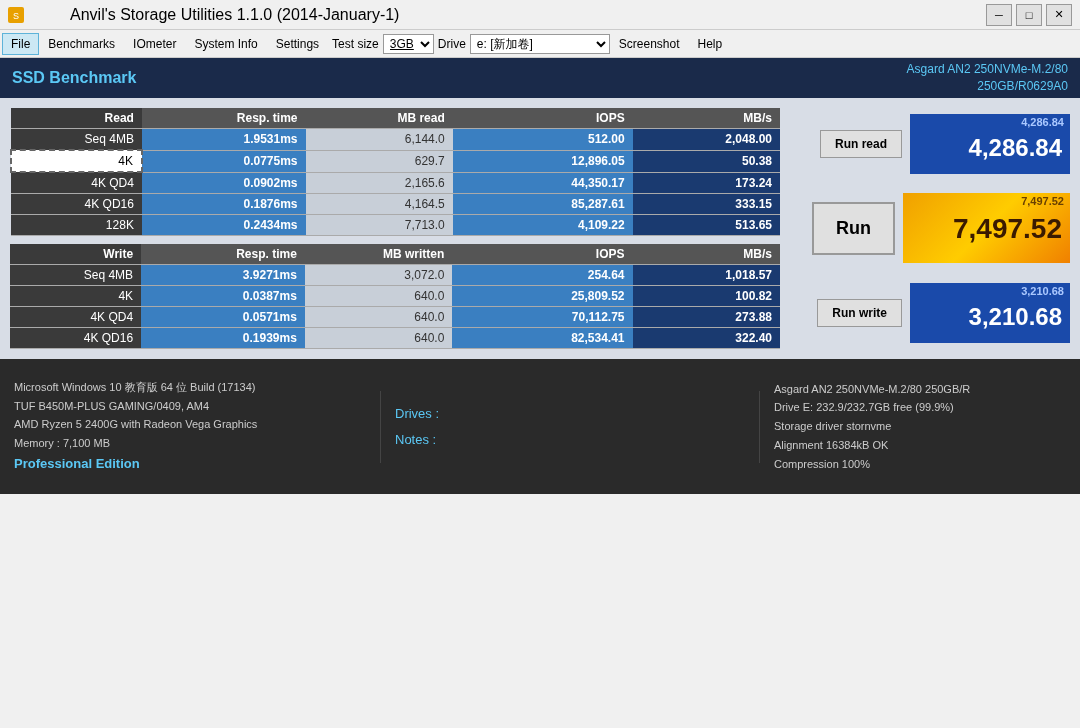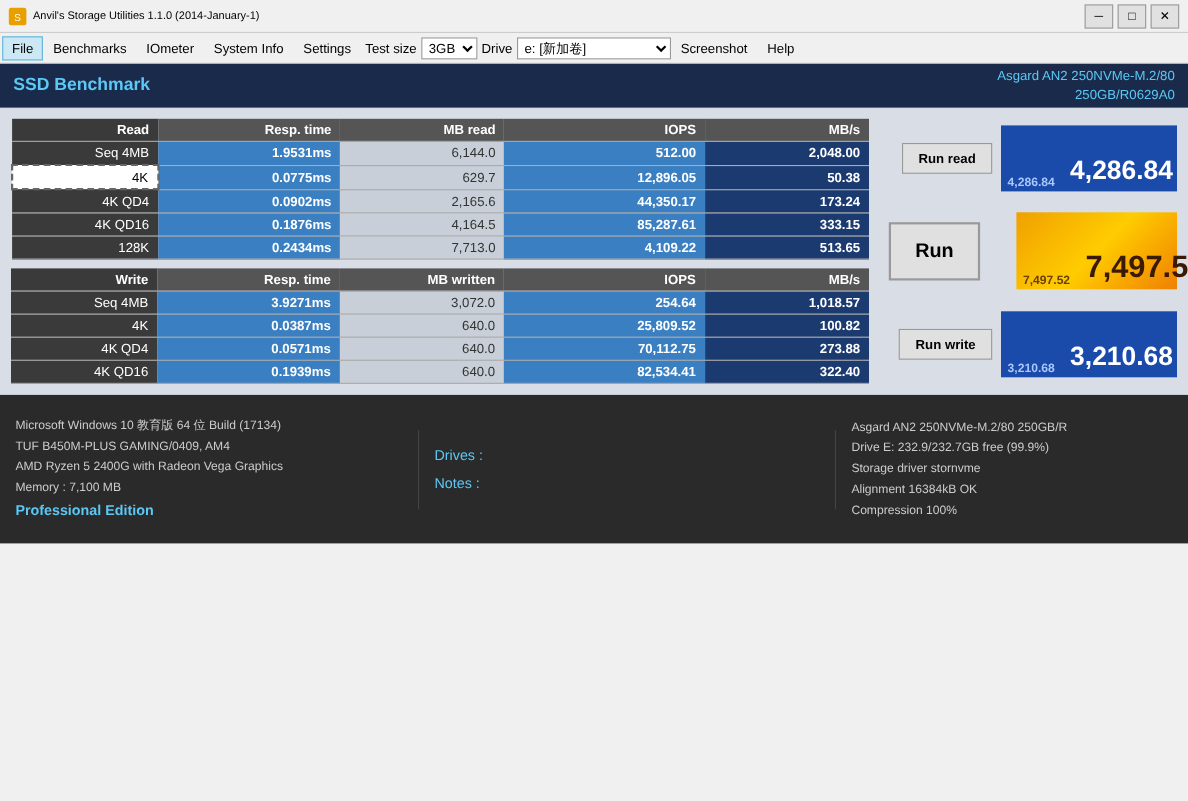--- a/index.html
+++ b/index.html
@@ -8,21 +8,21 @@
     
     .title-bar {
       background: #f0f0f0;
       height: 30px;
       display: flex;
       align-items: center;
       padding: 0 8px;
       border-bottom: 1px solid #ccc;
     }
     .title-bar-icon { width: 16px; height: 16px; background: #e8a000; border-radius: 2px; margin-right: 6px; display: flex; align-items: center; justify-content: center; }
-    .title-bar-text { flex: 1; font-size: 10px; color: #000; }
+    .title-bar-text { flex: 1; font-size: 16px; color: #000; margin-left: 40px; }
     .title-bar-controls { display: flex; gap: 4px; }
     .title-btn { width: 26px; height: 22px; background: #e1e1e1; border: 1px solid #999; display: flex; align-items: center; justify-content: center; cursor: pointer; font-size: 11px; }
 
     
     .menu-bar {
       background: #f0f0f0;
       height: 28px;
       display: flex;
       align-items: center;
       border-bottom: 1px solid #ccc;
@@ -32,21 +32,21 @@
       padding: 3px 8px;
       cursor: pointer;
       font-size: 12px;
       height: 22px;
       display: flex;
       align-items: center;
       border: 1px solid transparent;
     }
     .menu-item.active { background: #cce8f4; border-color: #5eb3d9; }
     .test-size-group { display: flex; align-items: center; gap: 4px; margin-left: 4px; }
-    .test-size-select { height: 20px; font-size: 12px; border: 1px solid #999; background: white; padding: 0 2px; }
+    .test-size-select { height: 20px; font-size: 12px; border: 1px solid #999; background: white; padding: 0 2px; text-decoration: underline; }
     .drive-group { display: flex; align-items: center; gap: 4px; margin-left: 4px; }
     .drive-select { height: 20px; font-size: 12px; border: 1px solid #999; background: white; padding: 0 2px; width: 140px; }
 
     
     .header-band {
       background: #1a2a4a;
       height: 40px;
       display: flex;
       align-items: center;
       justify-content: space-between;
@@ -54,20 +54,21 @@
     }
     .ssd-title { color: #5bc8f5; font-size: 16px; font-weight: bold; }
     .drive-info { color: #5bc8f5; font-size: 12px; text-align: right; line-height: 1.4; }
 
     
     .main-content {
       background: #d8dde6;
       display: flex;
       flex: 1;
       padding: 10px;
+      gap: 10px;
     }
 
     
     .bench-table {
       flex: 1;
     }
     table {
       border-collapse: collapse;
       width: 100%;
     }
@@ -172,21 +173,21 @@
       background: #e0e0e0;
       border: 2px solid #999;
       cursor: pointer;
       font-weight: bold;
     }
     .score-box {
       width: 160px;
       height: 60px;
       position: relative;
       display: flex;
-      flex-direction: row;
+      flex-direction: column;
       align-items: flex-end;
       justify-content: flex-start;
     }
     .score-box-blue {
       background: #1a4aaa;
       color: white;
     }
     .score-box-gold {
       background: linear-gradient(135deg, #f0a000, #ffcc00, #f08000);
       color: #333;
@@ -392,21 +393,21 @@
     <div class="score-group">
       <button class="run-btn">Run read</button>
       <div class="score-box score-box-blue">
         <span class="score-small">4,286.84</span>
         <span class="score-large">4,286.84</span>
       </div>
     </div>
 
     <div style="display:flex; align-items:center; gap:8px; width:100%; justify-content:flex-end;">
       <button class="run-main-btn">Run</button>
-      <div class="score-box score-box-gold" style="width:146px; height:70px;margin-left:25px;">
+      <div class="score-box score-box-gold" style="width:167px; height:70px;">
         <span class="score-small">7,497.52</span>
         <span class="score-large">7,497.52</span>
       </div>
     </div>
 
     <div class="score-group">
       <button class="run-btn">Run write</button>
       <div class="score-box score-box-blue">
         <span class="score-small">3,210.68</span>
         <span class="score-large">3,210.68</span>

